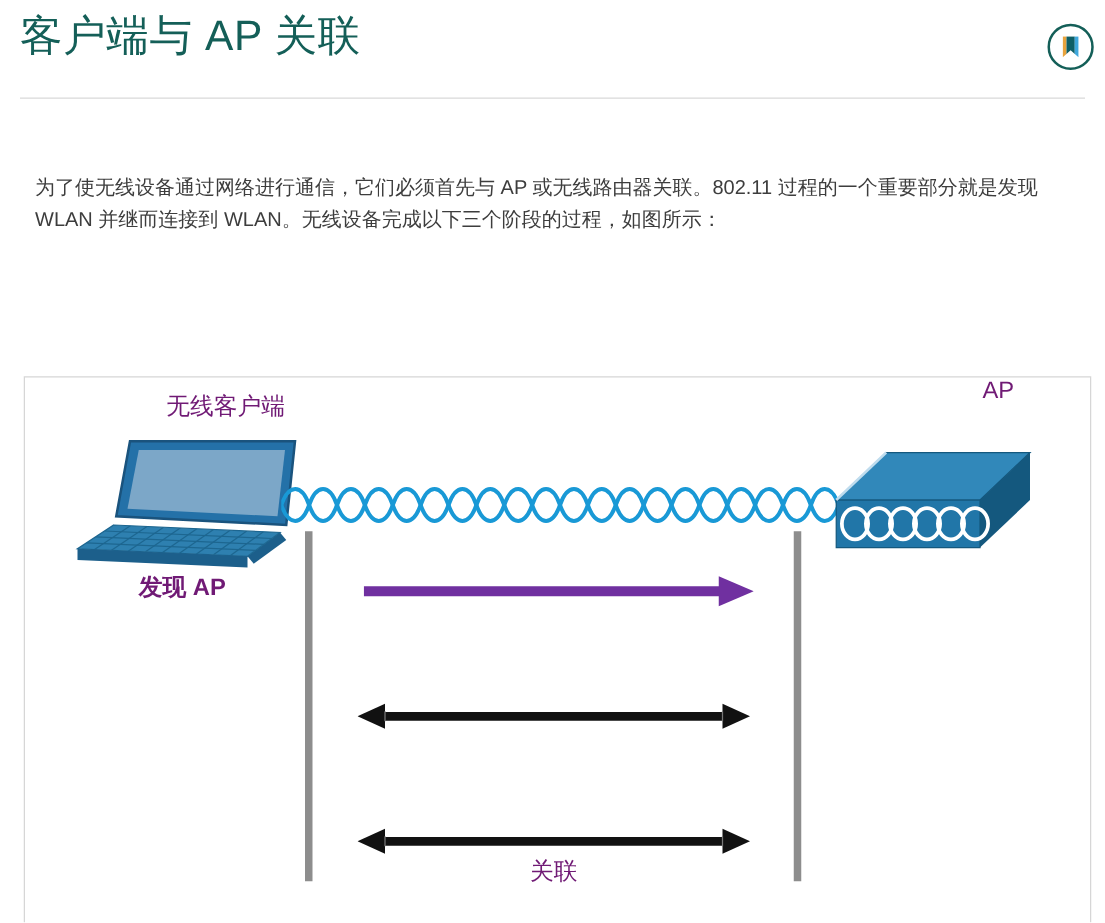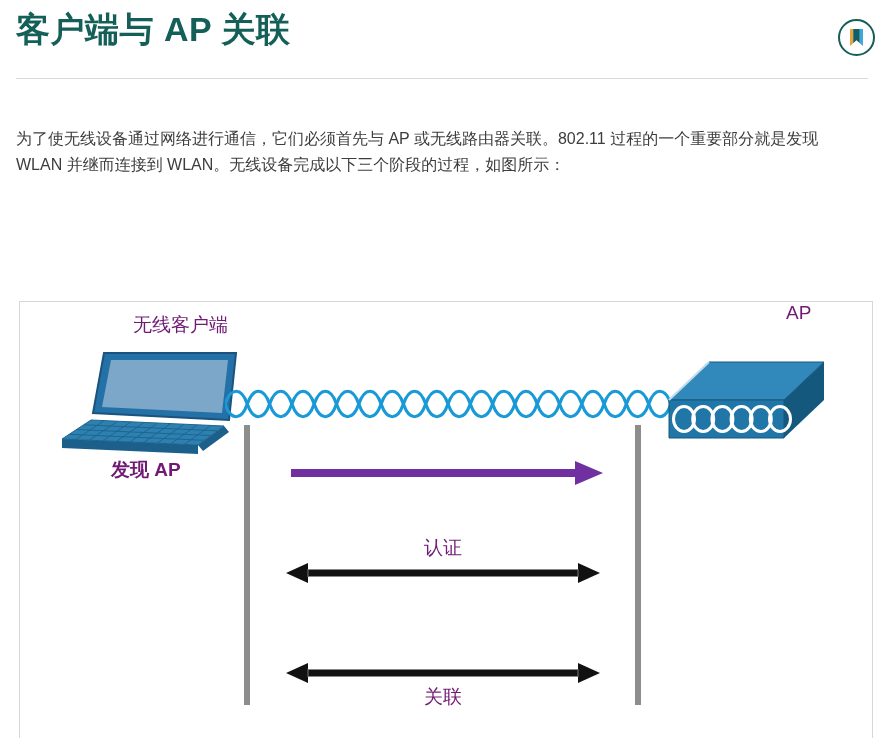--- a/index.html
+++ b/index.html
@@ -3,35 +3,35 @@
 <meta charset="utf-8">
 <style>
   html,body{margin:0;padding:0;background:#ffffff;}
   .page{
     position:relative;width:884px;height:738px;overflow:hidden;
     background:#ffffff;
     font-family:"Liberation Sans","DejaVu Sans",sans-serif;
   }
   .page-title{
     position:absolute;left:16px;top:6px;margin:0;
-    font-size:34px;line-height:46px;font-weight:700;
+    font-size:34px;line-height:46px;font-weight:400;
     color:#145f58;letter-spacing:0.5px;text-align:right;
   }
   .bookmark-btn{
     position:absolute;left:838px;top:19px;width:37px;height:37px;
     box-sizing:border-box;border:2px solid #145f58;border-radius:50%;
     background:#ffffff;display:flex;align-items:center;justify-content:center;
     padding:0;cursor:pointer;
   }
   .header-divider{
     position:absolute;left:16px;top:78px;width:852px;height:1px;
     background:#d9d9d9;
   }
   .intro{
-    position:absolute;left:16px;top:126px;width:851px;margin:0;
+    position:absolute;left:16px;top:126px;width:851px;margin:12px;
     font-size:16px;line-height:26px;color:#3d3d3d;
   }
   .bullet-list{position:absolute;left:16px;top:198px;}
   .bullet-item{display:flex;align-items:center;height:24px;font-size:16px;color:#3d3d3d;}
   .bullet-dot{
     width:4px;height:4px;border-radius:50%;background:#3d3d3d;
     margin:0 12px 0 11px;flex:0 0 auto;
   }
   .figure{
     position:absolute;left:19px;top:301px;width:854px;height:450px;
@@ -139,21 +139,20 @@
 
     <div class="tbar tbar-left"></div>
     <div class="tbar tbar-right"></div>
 
     <span class="fig-label lbl-discover">发现 AP</span>
     <svg class="arrow-discover" width="312" height="28" viewBox="0 0 312 28">
       <rect x="0" y="10" width="288" height="8" fill="#7030a0"></rect>
       <polygon points="284,2 312,14 284,26" fill="#7030a0"></polygon>
     </svg>
 
-    <span class="fig-label lbl-center lbl-auth">认证</span>
     <svg class="arrow-auth" width="314" height="24" viewBox="0 0 314 24">
       <line x1="18" y1="12" x2="296" y2="12" stroke="#111111" stroke-width="7"></line>
       <polygon points="22,2 0,12 22,22" fill="#111111"></polygon>
       <polygon points="292,2 314,12 292,22" fill="#111111"></polygon>
       <line x1="22" y1="8" x2="22" y2="16" stroke="#777777" stroke-width="1"></line>
       <line x1="292" y1="8" x2="292" y2="16" stroke="#777777" stroke-width="1"></line>
     </svg>
 
     <span class="fig-label lbl-center lbl-assoc">关联</span>
     <svg class="arrow-assoc" width="314" height="24" viewBox="0 0 314 24">

